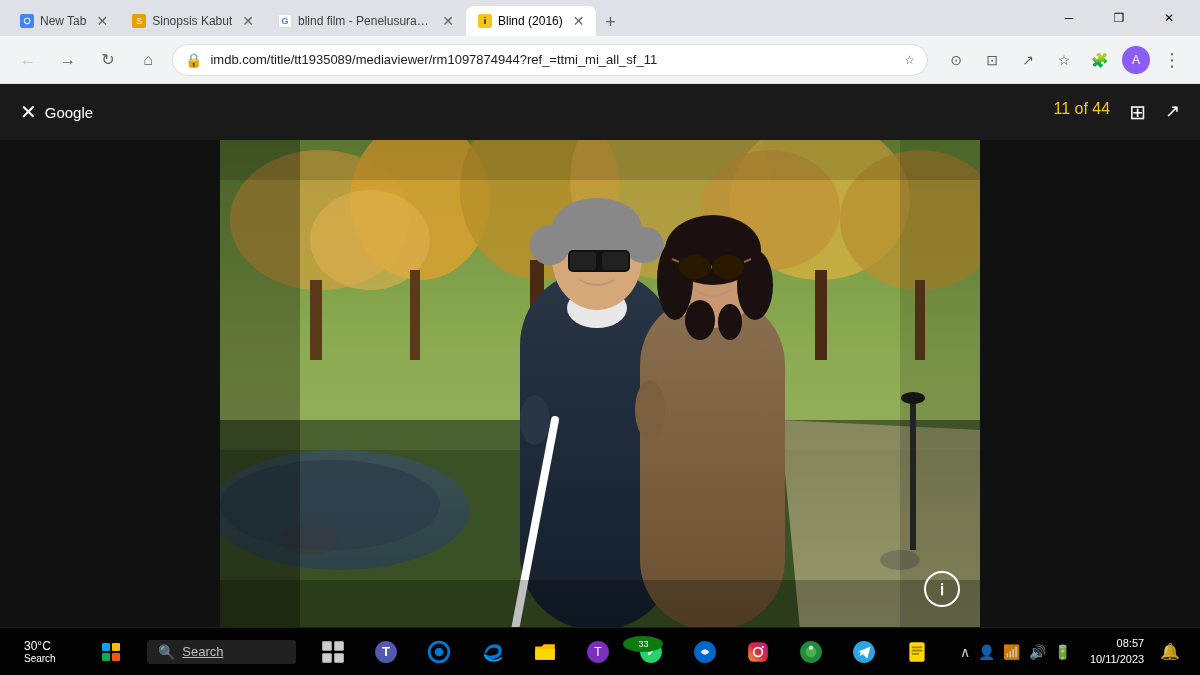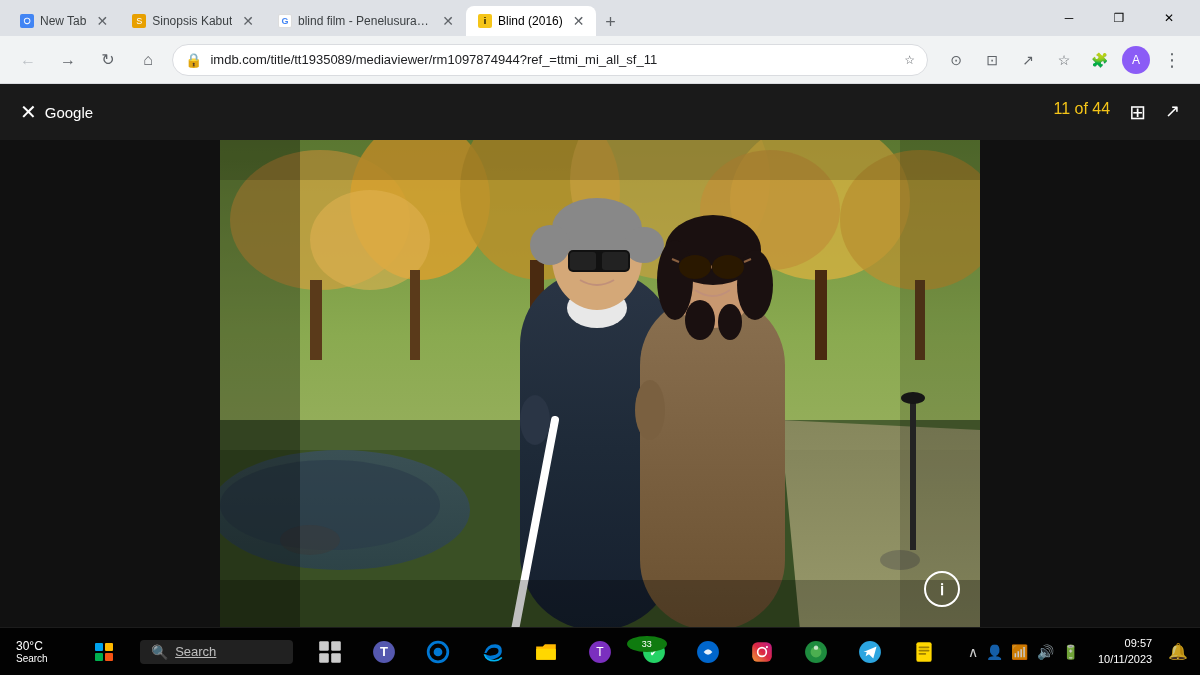--- a/index.html
+++ b/index.html
@@ -74,21 +74,21 @@
     .info-btn {
       position: absolute; bottom: 20px; right: 20px;
       width: 36px; height: 36px; border-radius: 50%;
       border: 2px solid #fff; color: #fff; display: flex; align-items: center;
       justify-content: center; cursor: pointer; font-size: 16px; font-weight: bold;
     }
 
     
     .taskbar {
       height: 48px; background: rgba(0,0,0,0.85); backdrop-filter: blur(20px);
-      display: flex; align-items: center; padding: 0 8px; gap: 21px; flex-shrink: 0;
+      display: flex; align-items: center; padding: 0 16px; gap: 21px; flex-shrink: 0;
       border-top: 1px solid rgba(255,255,255,0.1);
     }
     .weather { display: flex; flex-direction: column; padding: 0 8px; min-width: 60px; }
     .weather-temp { color: #fff; font-size: 12px; }
     .weather-desc { color: #fff; font-size: 10px; }
     .start-btn { width: 36px; height: 36px; display: flex; align-items: center; justify-content: center; cursor: pointer; border-radius: 4px; }
     .win-logo { width: 18px; height: 18px; display: grid; grid-template-columns: 1fr 1fr; gap: 2px; }
     .win-logo-sq { border-radius: 1px; }
     .search-bar {
       display: flex; align-items: center; gap: 6px;
@@ -435,21 +435,21 @@
 
           <span class="tray-icon">👤</span>
 
           <span class="tray-icon">📶</span>
 
           <span class="tray-icon">🔊</span>
 
           <span class="tray-icon">🔋</span>
         </div>
         <div class="clock">
-          <div>09:57</div>
+          <div>08:57</div>
           <div>10/11/2023</div>
         </div>
 
         <span class="notif-icon">🔔</span>
       </div>
     </div>
 
   </div>
 </div>
 

